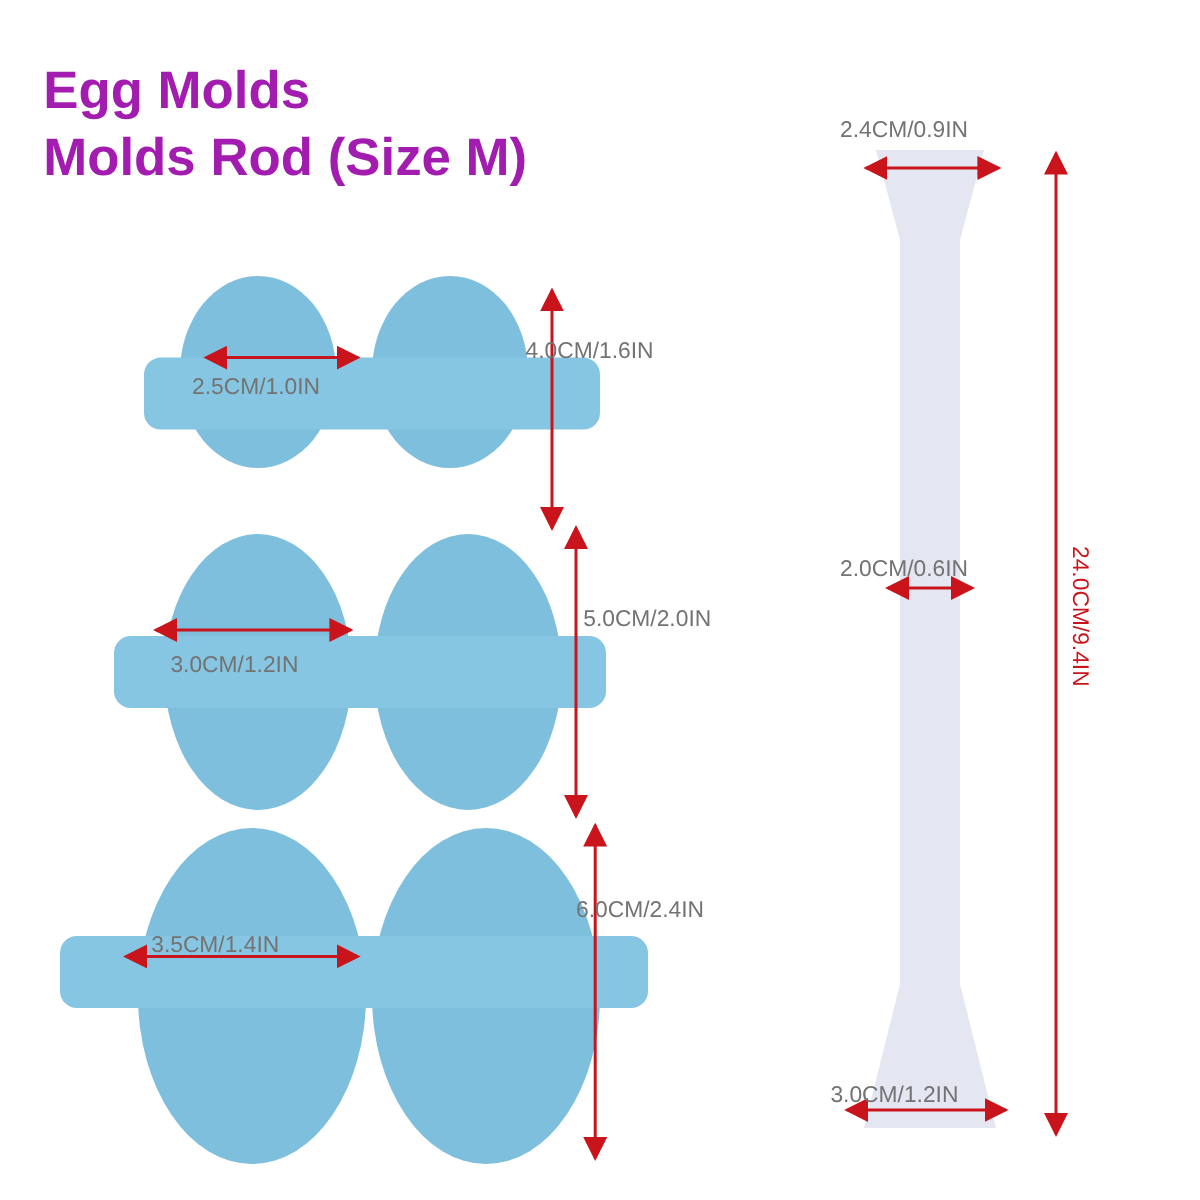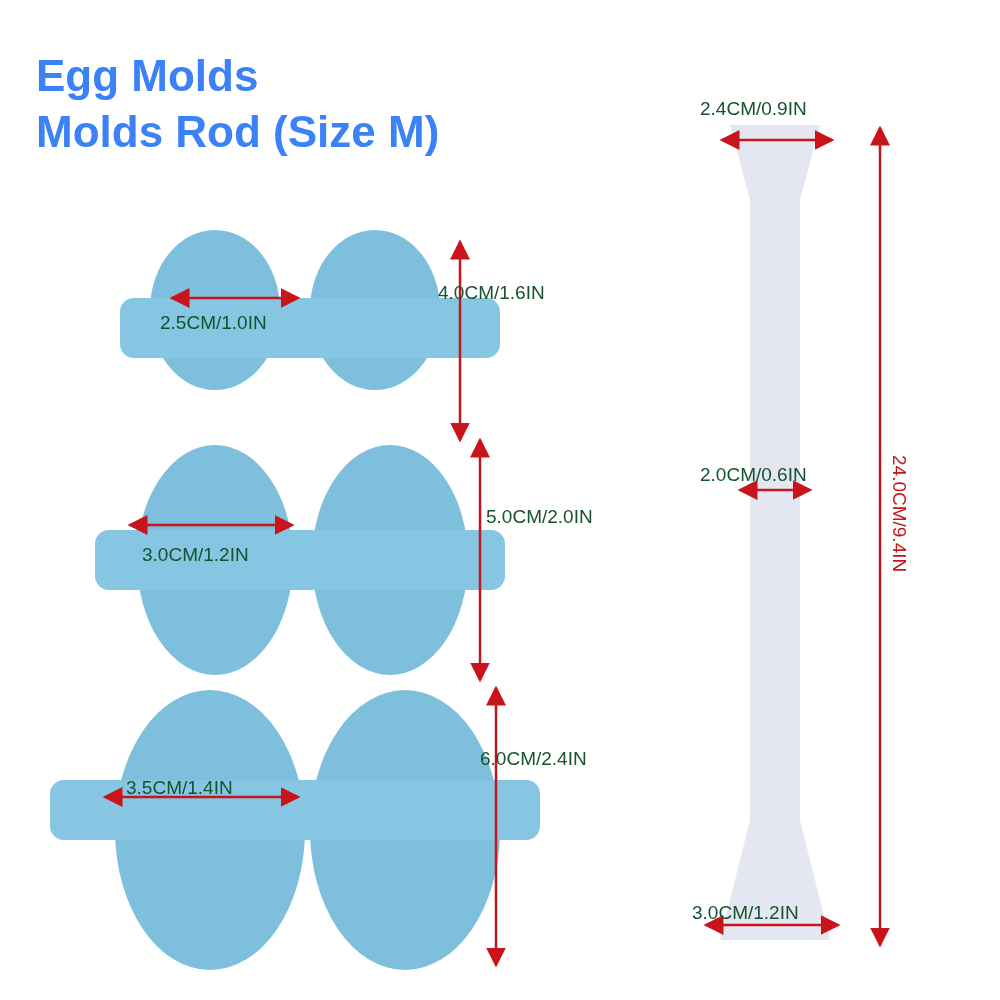--- a/index.html
+++ b/index.html
@@ -1,17 +1,17 @@
 <!DOCTYPE html>
 <html><head>
 <meta charset="utf-8">
 <style>
 body{margin:0;width:1000px;height:1000px;background:#fff;position:relative;overflow:hidden;font-family:"Liberation Sans",sans-serif;}
-.title{position:absolute;left:36px;top:48px;color:#3b82f6;font-weight:bold;font-size:44px;line-height:56px;}
-.lbl{position:absolute;color:#14532d;font-size:19px;white-space:nowrap;}
+.title{position:absolute;left:36px;top:48px;color:#a21caf;font-weight:bold;font-size:44px;line-height:56px;}
+.lbl{position:absolute;color:#737373;font-size:19px;white-space:nowrap;}
 .vlbl{position:absolute;color:#c8141a;font-size:19px;white-space:nowrap;transform:rotate(90deg);transform-origin:left top;}
 svg{position:absolute;left:0;top:0;}
 </style>
 </head>
 <body>
 
 <div class="title">
  <div>Egg Molds</div>
  <div>Molds Rod (Size M)</div>
 </div>

